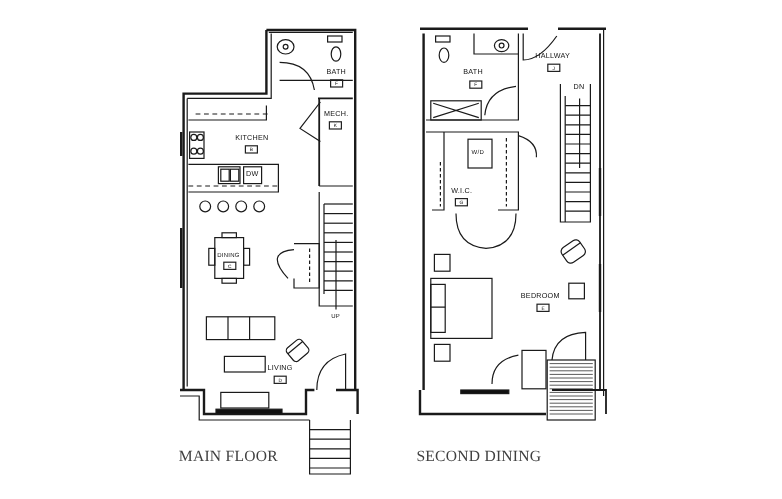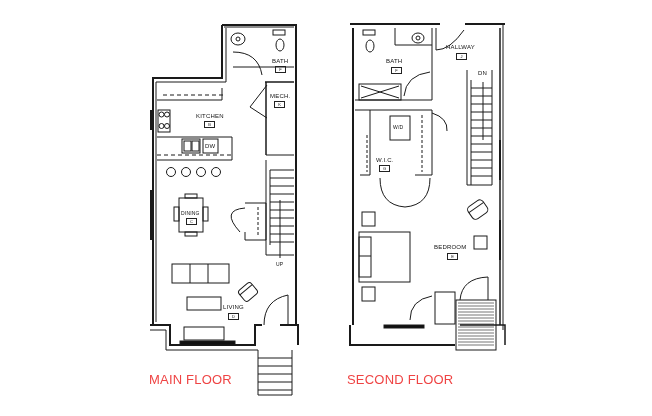--- a/index.html
+++ b/index.html
@@ -1,20 +1,20 @@
 <!DOCTYPE html>
 <html><head>
 <meta charset="utf-8">
 <style>
   html,body{margin:0;padding:0;background:#ffffff;}
   body{width:652px;height:416px;position:relative;overflow:hidden;font-family:"Liberation Sans",sans-serif;color:#111;}
   svg{position:absolute;left:0;top:0;}
   .lbl{position:absolute;font-size:6px;letter-spacing:0.2px;color:#111;font-family:"Liberation Sans",sans-serif;white-space:nowrap;line-height:7px;}
   .tag{position:absolute;border:1px solid #222;font-size:4px;text-align:center;line-height:5px;width:9px;height:5px;color:#111;}
-  .caption{position:absolute;font-family:Liberation Sans, sans-serif;font-size:13px;color:#ef4444;letter-spacing:0.2px;white-space:nowrap;}
+  .caption{position:absolute;font-family:Liberation Serif, serif;font-size:13px;color:#404040;letter-spacing:0.2px;white-space:nowrap;}
 </style>
 </head>
 <body>
 
 <svg width="652" height="416" viewBox="0 0 652 416">
   <g stroke="#1a1a1a" fill="none" stroke-width="1">
 
     <g>
 
       <path d="M222 25 H296 V325" stroke-width="2"></path>
@@ -197,13 +197,13 @@
 <div class="lbl" style="left:478px;top:70px;">DN</div>
 
 <div class="lbl" style="left:393px;top:124px;font-size:5px;">W/D</div>
 
 <div class="lbl" style="left:376px;top:157px;">W.I.C.</div>
 <div class="tag" style="left:379px;top:165px;">G</div>
 
 <div class="lbl" style="left:434px;top:244px;">BEDROOM</div>
 <div class="tag" style="left:447px;top:253px;">E</div>
 
-<div class="caption" style="left:347px;top:372px;">SECOND FLOOR</div>
+<div class="caption" style="left:347px;top:372px;">SECOND DINING</div>
 
 </body></html>

